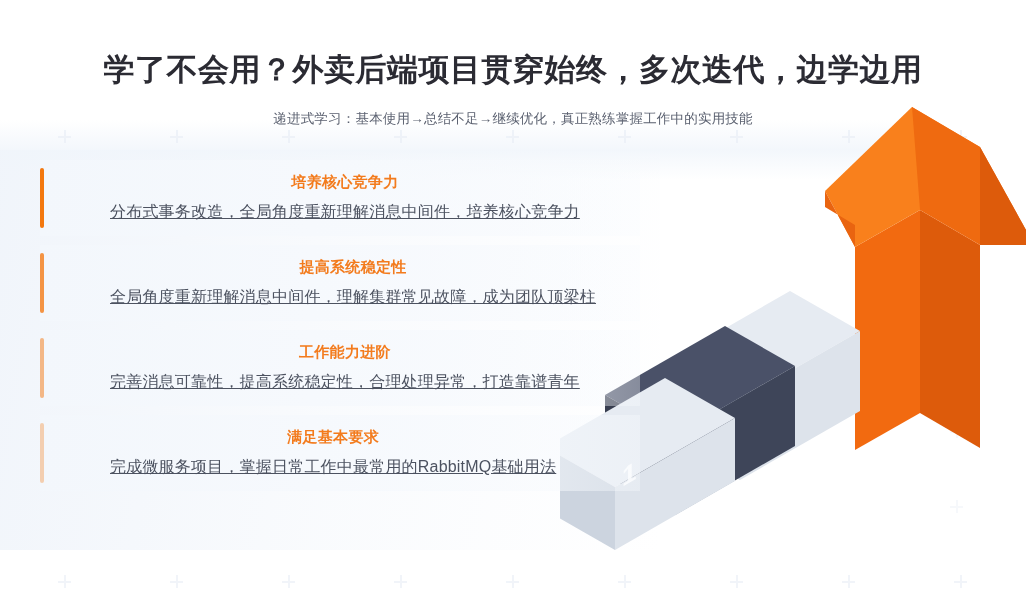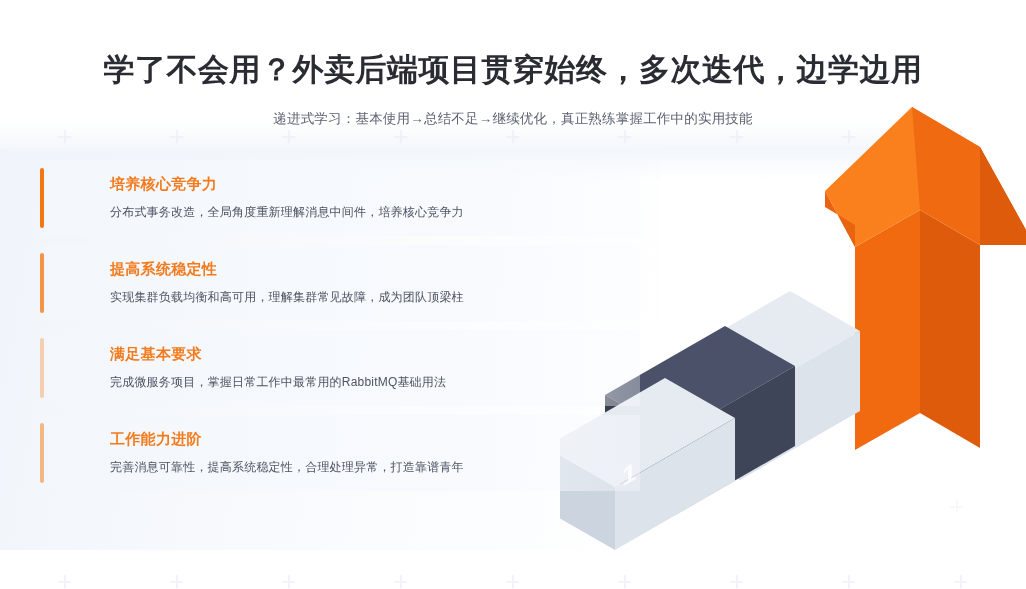--- a/index.html
+++ b/index.html
@@ -95,20 +95,21 @@
     width: 600px;
     z-index: 4;
   }
   .card {
     position: relative;
     height: 76px;
     margin-bottom: 9px;
     background: linear-gradient(90deg, #f3f7fc 0%, #f6f9fd 45%, rgba(248,251,254,0.35) 100%);
     display: flex;
     align-items: center;
+    text-align: center;
   }
   .bar {
     position: absolute;
     left: 0;
     top: 8px;
     bottom: 8px;
     width: 4px;
     border-radius: 2px;
     background: #f3780f;
   }
@@ -116,24 +117,25 @@
     padding-left: 70px;
   }
   .card-title {
     font-size: 15px;
     font-weight: bold;
     color: #f37b1d;
     margin: 0 0 10px 0;
     letter-spacing: 0.3px;
   }
   .card-desc {
-    font-size: 12px;
+    font-size: 16px;
     color: #4c5260;
     margin: 0;
     letter-spacing: 0.2px;
+    text-decoration: underline;
   }
 
   
   .stairs {
     position: absolute;
     left: 560px;
     top: 95px;
     width: 466px;
     height: 480px;
     z-index: 3;
@@ -193,37 +195,37 @@
       <div class="card-body">
         <p class="card-title">培养核心竞争力</p>
         <p class="card-desc">分布式事务改造，全局角度重新理解消息中间件，培养核心竞争力</p>
       </div>
     </div>
 
     <div class="card">
       <div class="bar" style="opacity:0.78"></div>
       <div class="card-body">
         <p class="card-title">提高系统稳定性</p>
-        <p class="card-desc">实现集群负载均衡和高可用，理解集群常见故障，成为团队顶梁柱</p>
+        <p class="card-desc">全局角度重新理解消息中间件，理解集群常见故障，成为团队顶梁柱</p>
+      </div>
+    </div>
+
+    <div class="card">
+      <div class="bar" style="opacity:0.5"></div>
+      <div class="card-body">
+        <p class="card-title">工作能力进阶</p>
+        <p class="card-desc">完善消息可靠性，提高系统稳定性，合理处理异常，打造靠谱青年</p>
       </div>
     </div>
 
     <div class="card">
       <div class="bar" style="opacity:0.32"></div>
       <div class="card-body">
         <p class="card-title">满足基本要求</p>
         <p class="card-desc">完成微服务项目，掌握日常工作中最常用的RabbitMQ基础用法</p>
-      </div>
-    </div>
-
-    <div class="card">
-      <div class="bar" style="opacity:0.5"></div>
-      <div class="card-body">
-        <p class="card-title">工作能力进阶</p>
-        <p class="card-desc">完善消息可靠性，提高系统稳定性，合理处理异常，打造靠谱青年</p>
       </div>
     </div>
 
   </div>
 
   <div class="stairs">
     <svg width="466" height="480" viewBox="0 0 466 480" xmlns="http://www.w3.org/2000/svg">
 
       <g>
         <polygon points="295,355 295,152 360,115 360,318" fill="#f26a10"></polygon>

